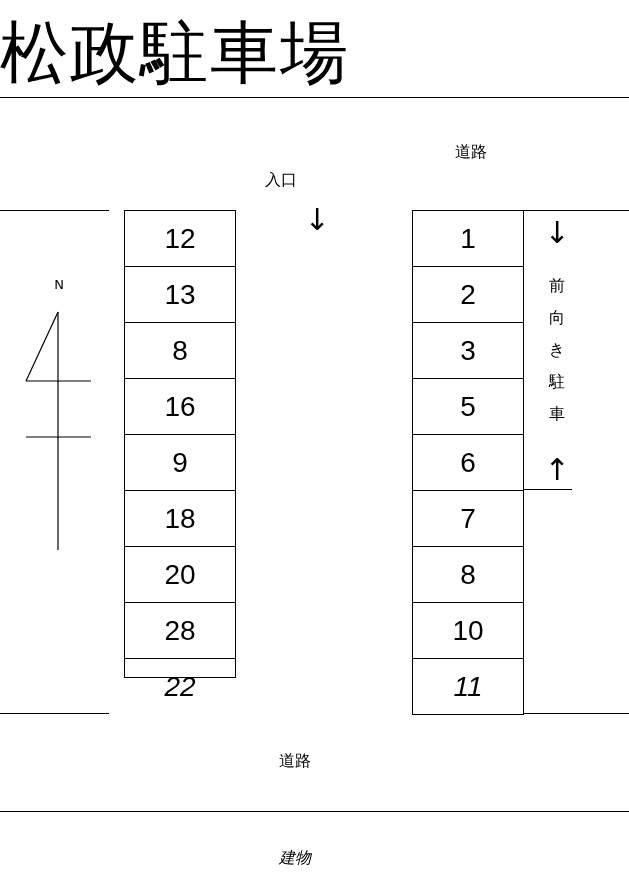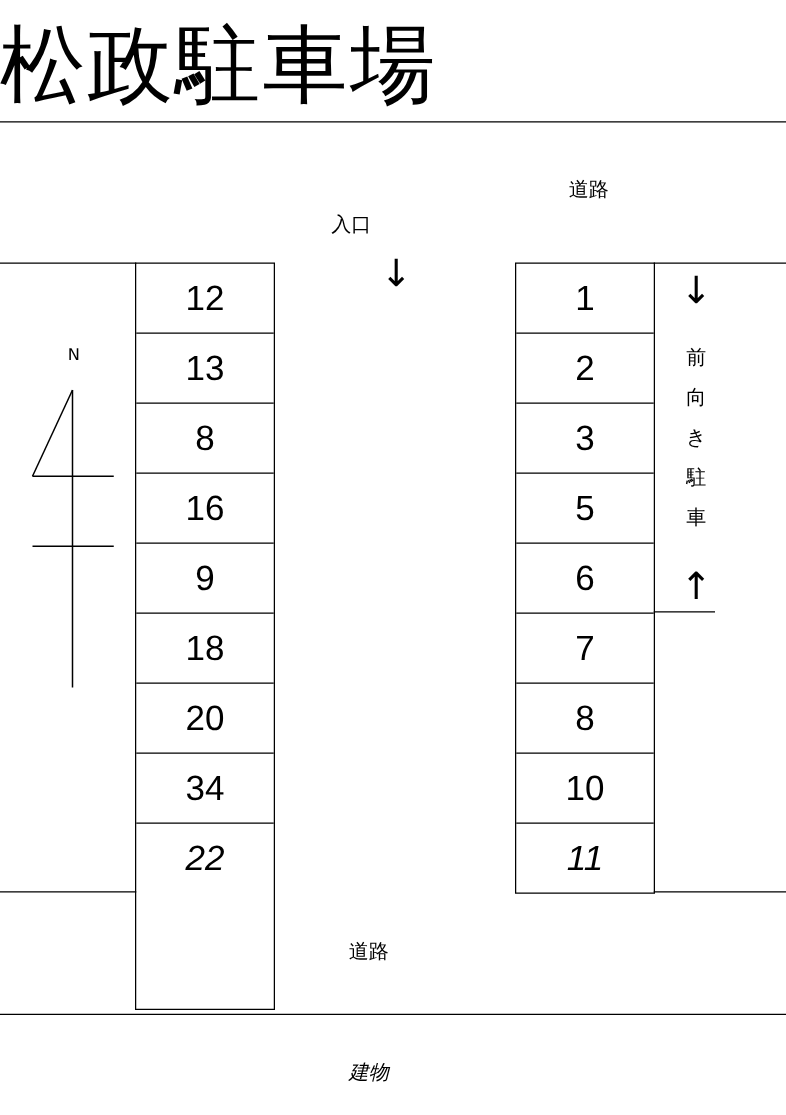--- a/index.html
+++ b/index.html
@@ -24,29 +24,29 @@
 <div class="hline" style="left:0; width:629px; top:97px;"></div>
 
 <div class="abs label" style="left:455px; top:142px; width:80px;">道路</div>
 
 <div class="abs label" style="left:265px; top:170px; width:80px;">入口</div>
 <div class="abs arrow" style="left:302px; top:205px; width:30px; text-align:center;">↓</div>
 
 <div class="hline" style="left:0; width:109px; top:210px;"></div>
 <div class="hline" style="left:0; width:109px; top:713px;"></div>
 
-<div class="col" style="left:108px; top:210px; height:598px;">
+<div class="col" style="left:124px; top:210px; height:468px;">
   <div class="cell">12</div>
   <div class="cell">13</div>
   <div class="cell">8</div>
   <div class="cell">16</div>
   <div class="cell">9</div>
   <div class="cell">18</div>
   <div class="cell">20</div>
-  <div class="cell">34</div>
+  <div class="cell">28</div>
   <div class="cell">22</div>
 </div>
 
 <div class="abs" style="left:50px; top:277px; width:18px; text-align:center; font-size:13px;">N</div>
 <svg class="abs" style="left:0; top:300px;" width="100" height="260">
   <line x1="58" y1="12" x2="58" y2="250" stroke="#000" stroke-width="1.2"></line>
   <line x1="58" y1="12" x2="26" y2="81" stroke="#000" stroke-width="1.2"></line>
   <line x1="26" y1="81" x2="91" y2="81" stroke="#000" stroke-width="1.2"></line>
   <line x1="26" y1="137" x2="91" y2="137" stroke="#000" stroke-width="1.2"></line>
 </svg>

